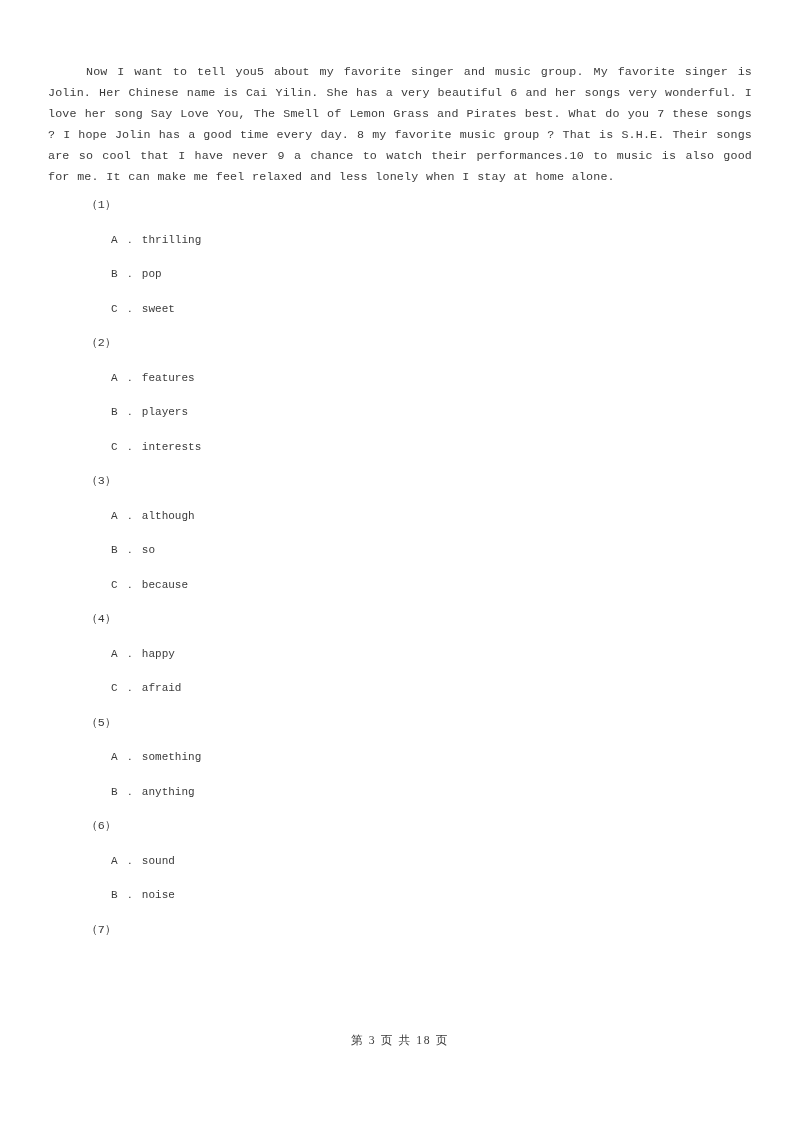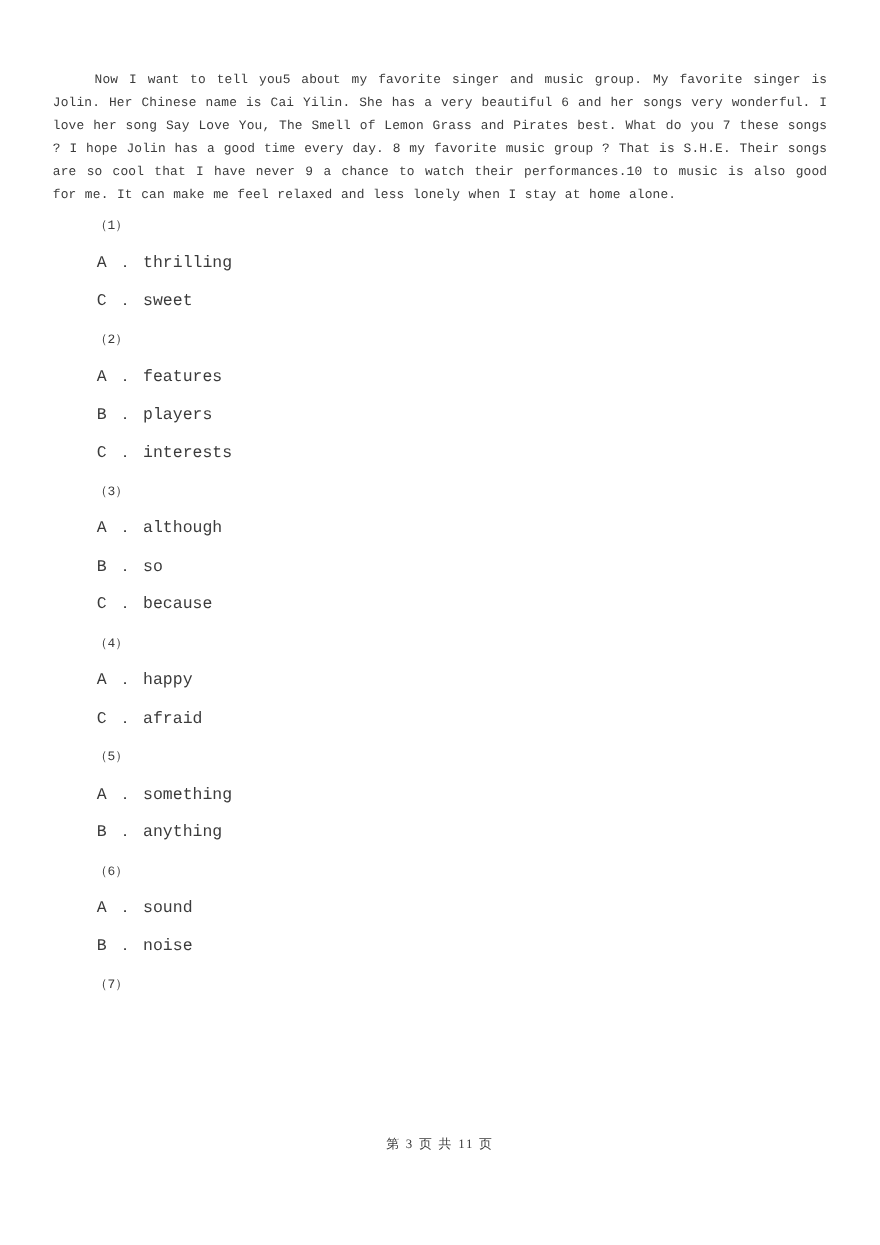--- a/index.html
+++ b/index.html
@@ -58,23 +58,24 @@
     line-height: 34.5px;
     padding-left: 86px;
     font-size: 11.7px;
     color: #3b3b3b;
     white-space: pre;
   }
   .option-row {
     height: 34.5px;
     line-height: 34.5px;
     padding-left: 88px;
-    font-size: 15px;
+    font-size: 11px;
     color: #3b3b3b;
     white-space: pre;
+    margin-left: 23px;
   }
   .option-letter {
     display: inline;
   }
   .option-sep {
     display: inline;
   }
   .option-text {
     display: inline;
   }
@@ -96,20 +97,21 @@
 <body>
 
 <div id="page">
 
   <p id="passage">Now I want to tell you5 about my favorite singer and music group. My favorite singer is Jolin. Her Chinese name is Cai Yilin. She has a very beautiful 6 and her songs very wonderful. I love her song Say Love You, The Smell of Lemon Grass and Pirates best. What do you 7 these songs ? I hope Jolin has a good time every day.  8 my favorite music group ? That is S.H.E. Their songs are so cool that I have never 9 a chance to watch their performances.10 to music is also good for me. It can make me feel relaxed and less lonely when I stay at home alone.</p>
 
   <div id="questions">
       <div class="question-block">
         <div class="question-number">（1）</div>
         <div class="option-row"><span class="option-letter">A</span> <span class="option-sep">．</span> <span class="option-text">thrilling</span></div>
+        <div class="option-row"><span class="option-letter">B</span> <span class="option-sep">．</span> <span class="option-text">pop</span></div>
         <div class="option-row"><span class="option-letter">C</span> <span class="option-sep">．</span> <span class="option-text">sweet</span></div>
       </div>
       <div class="question-block">
         <div class="question-number">（2）</div>
         <div class="option-row"><span class="option-letter">A</span> <span class="option-sep">．</span> <span class="option-text">features</span></div>
         <div class="option-row"><span class="option-letter">B</span> <span class="option-sep">．</span> <span class="option-text">players</span></div>
         <div class="option-row"><span class="option-letter">C</span> <span class="option-sep">．</span> <span class="option-text">interests</span></div>
       </div>
       <div class="question-block">
         <div class="question-number">（3）</div>
@@ -130,15 +132,15 @@
       <div class="question-block">
         <div class="question-number">（6）</div>
         <div class="option-row"><span class="option-letter">A</span> <span class="option-sep">．</span> <span class="option-text">sound</span></div>
         <div class="option-row"><span class="option-letter">B</span> <span class="option-sep">．</span> <span class="option-text">noise</span></div>
       </div>
       <div class="question-block">
         <div class="question-number">（7）</div>
       </div>
     </div>
 
-  <div id="footer">第 3 页 共 11 页</div>
+  <div id="footer">第 3 页 共 18 页</div>
 
 </div>
 
 </body></html>

